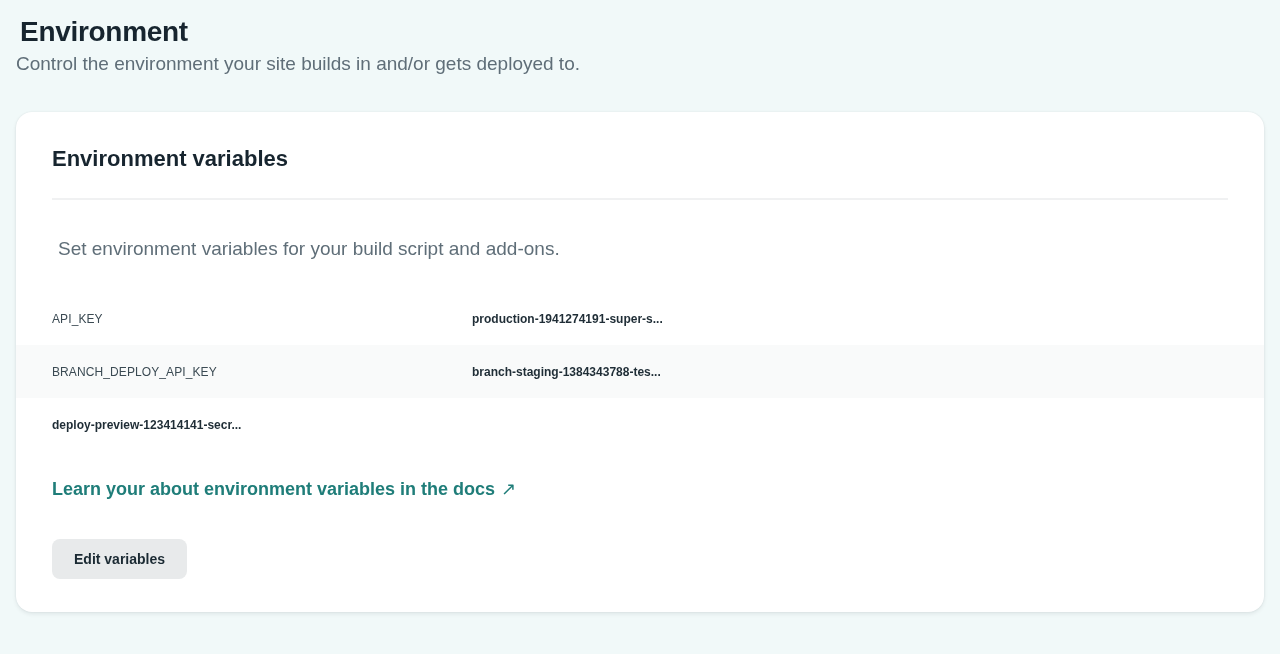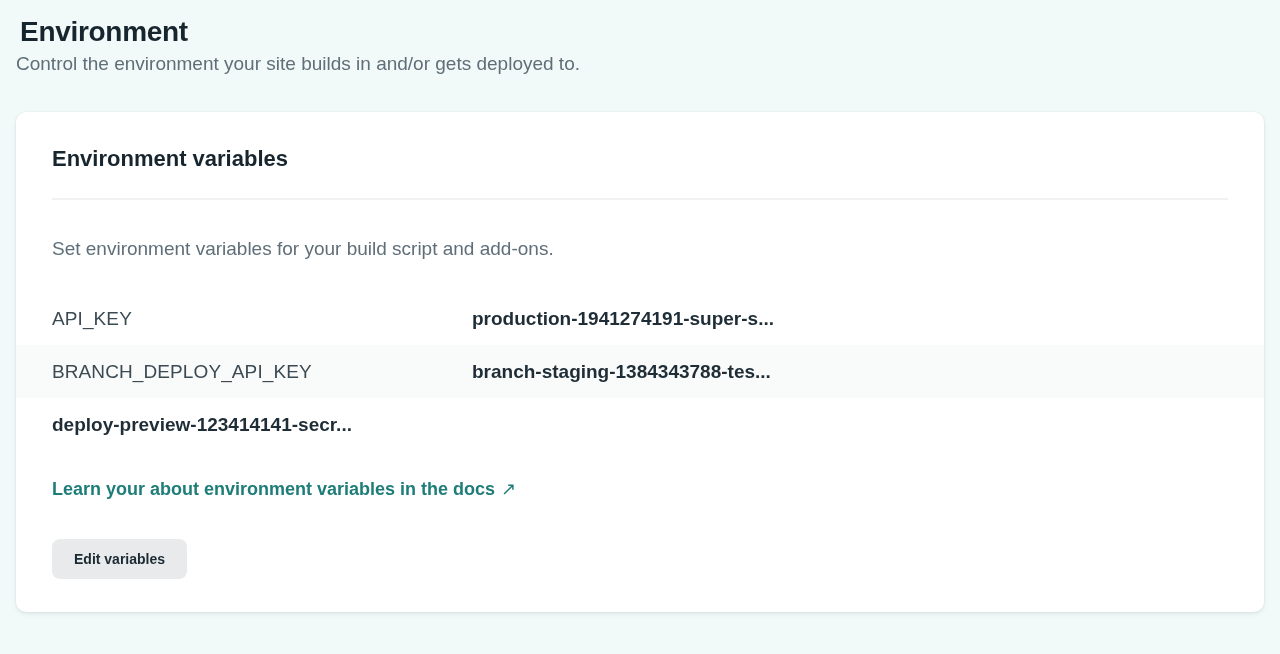--- a/index.html
+++ b/index.html
@@ -23,49 +23,49 @@
   }
   .page-subtitle {
     margin: 4px 0 0;
     font-size: 19px;
     line-height: 1.25;
     color: var(--muted-text, #5f6e78);
   }
   .card {
     margin-top: 36px;
     background: var(--card-background, #ffffff);
-    border-radius: 10px;
+    border-radius: 16px;
     box-shadow: 0 2px 4px rgba(14,30,37,0.08), 0 0 2px rgba(14,30,37,0.08);
     padding: 34px 36px 33px;
   }
   .card-heading {
     margin: 0;
     font-size: 22px;
     line-height: 1.2;
     font-weight: 700;
     color: var(--heading-text, #17252f);
   }
   .divider {
     border: none;
     border-top: 2px solid #f0f1f2;
     margin: 26px 0 0;
   }
   .card-description {
-    margin: 38px 0 0;
+    margin: 38px 6px 0;
     font-size: 19px;
     line-height: 1.2;
     color: var(--muted-text, #5f6e78);
   }
   .var-table { margin: 31px -36px 0; }
   .var-row {
     display: flex;
     align-items: center;
     height: 53px;
     padding: 0 36px;
-    font-size: 19px;
+    font-size: 12px;
   }
   .var-row:nth-child(even) { background: var(--row-stripe, #f9fafa); }
   .var-key {
     flex: 0 0 420px;
     color: #3b4a53;
     letter-spacing: 0.1px;
   }
   .var-value {
     font-weight: 700;
     color: #1f2d36;

